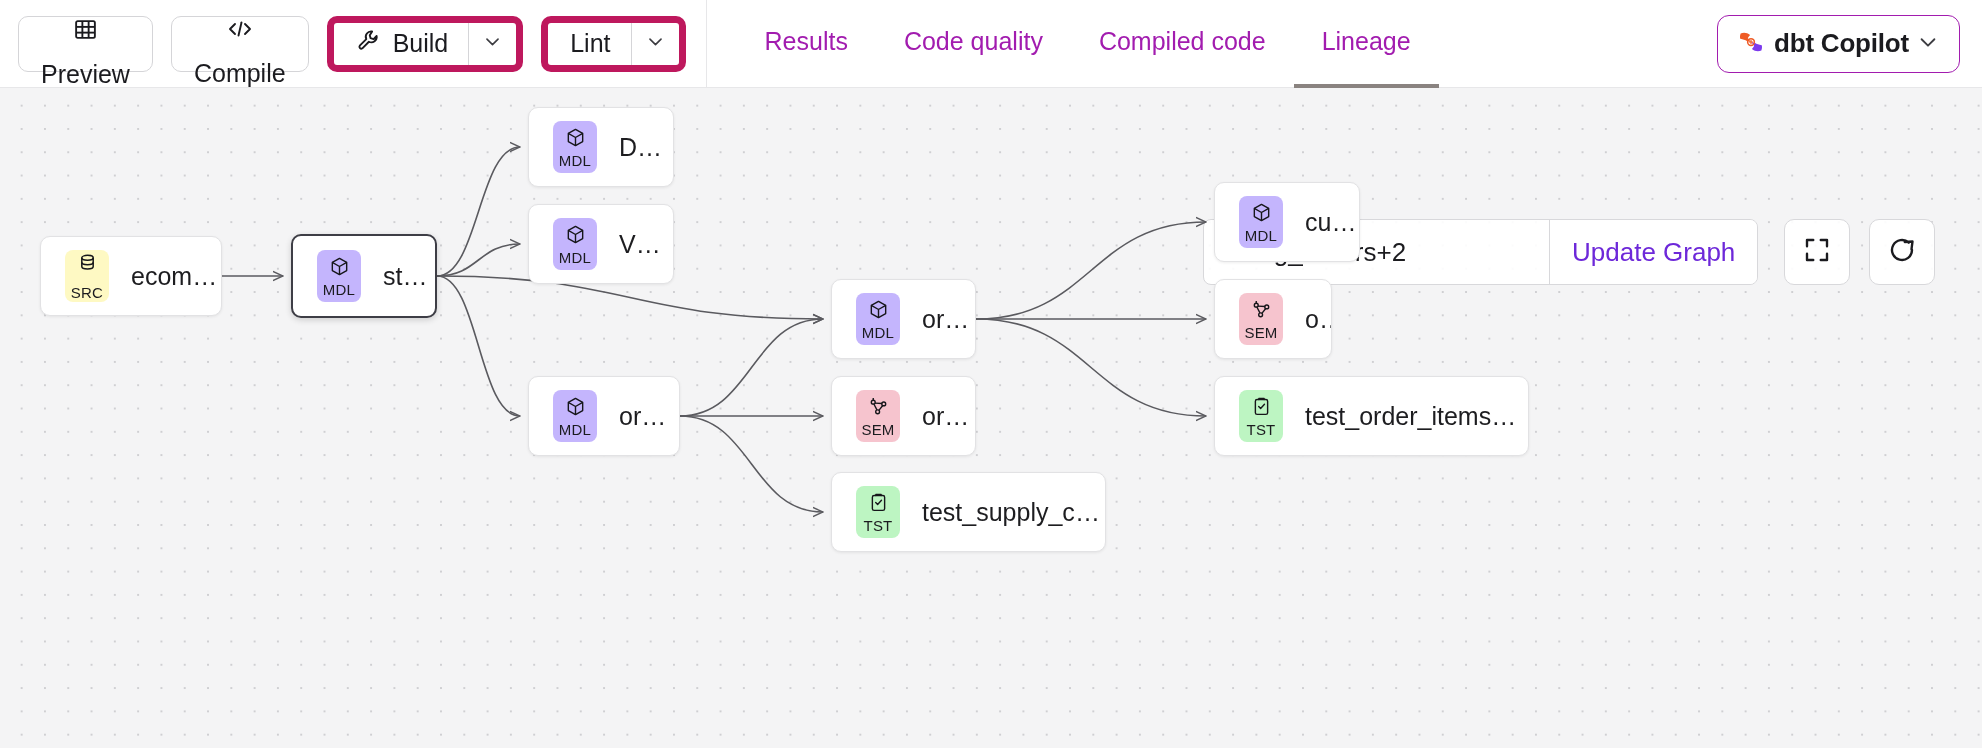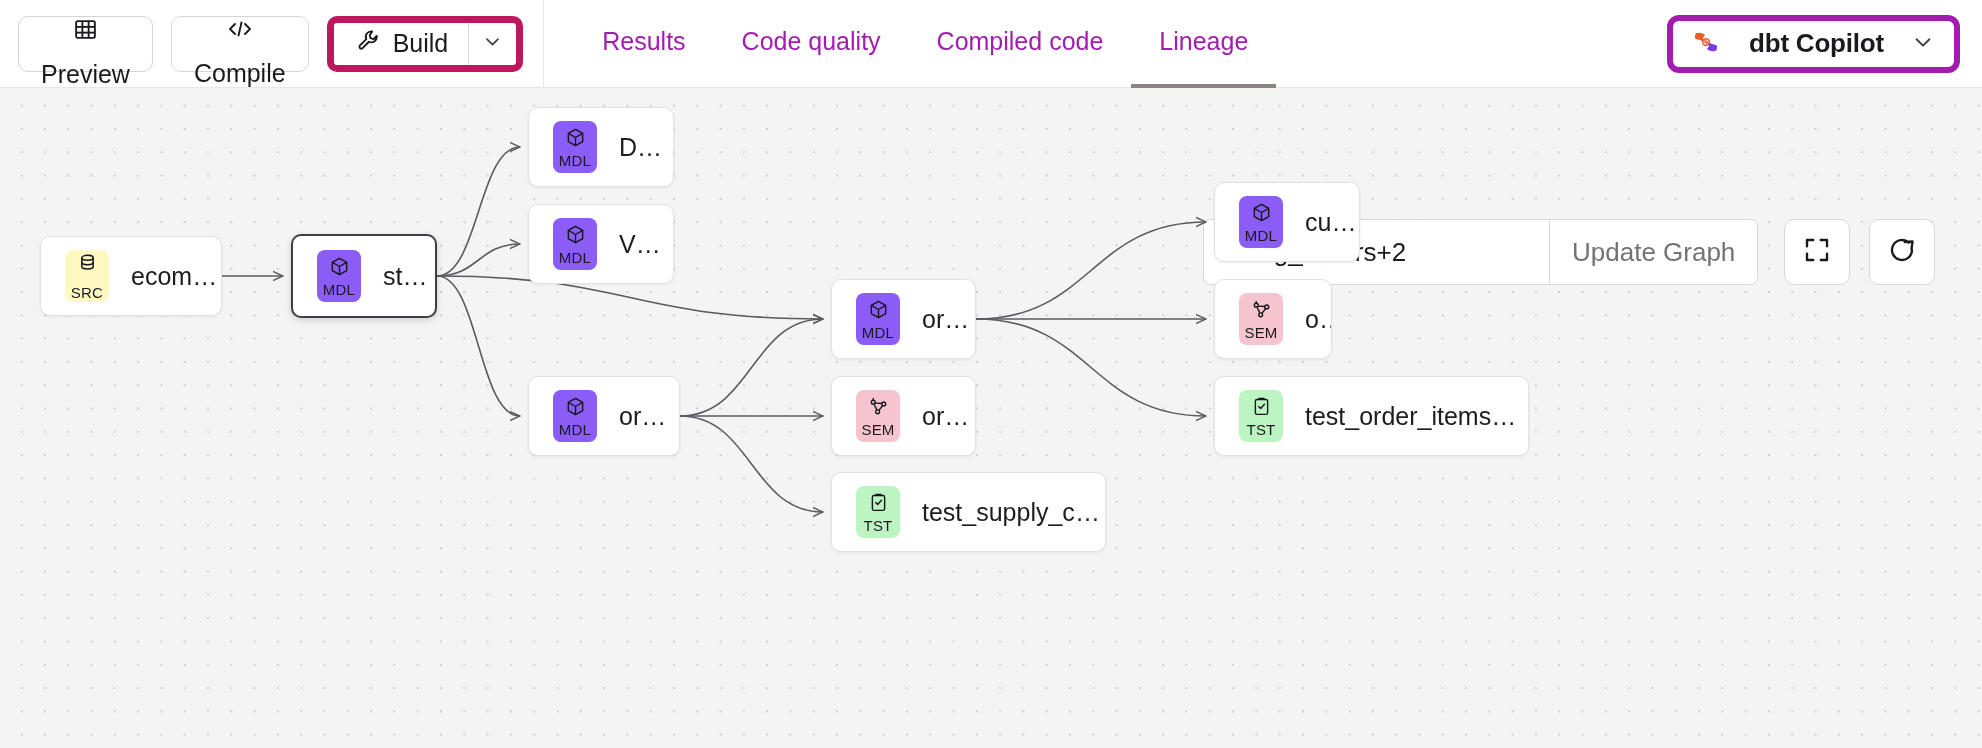--- a/index.html
+++ b/index.html
@@ -51,22 +51,22 @@
   .tab {
     display: flex; align-items: center; padding: 0 28px;
     font-size: 25px; color: #a21caf; cursor: pointer;
     border-bottom: 4px solid transparent; margin-bottom: -1px;
     height: 88px;
   }
   .tab.active { border-bottom-color: #8a8380; font-weight: 400; align-items: center; }
 
   .copilot-wrap { margin-left: auto; padding-right: 22px; }
   .copilot {
-    height: 58px; border: 6px solid #a21caf; border-radius: 12px;
-    background:#fff; display: flex; align-items: center; gap: 28px;
+    height: 58px; border: 1px solid #a21caf; border-radius: 12px;
+    background:#fff; display: flex; align-items: center; gap: 8px;
     padding: 0 20px 0 18px; cursor: pointer;
   }
   .copilot-label { font-size: 26px; font-weight: 700; color:#1b1b1f; letter-spacing:-0.2px;}
 
   
   .canvas {
     position: absolute; top: 88px; left: 0;
     width: 1982px; height: 660px;
     background-color: #f4f4f5;
     background-image: radial-gradient(circle, #cfcfd2 1.1px, transparent 1.2px);
@@ -84,21 +84,21 @@
     background: rgba(255,255,255,0.92);
     overflow: hidden;
   }
   .selector-input {
     width: 345px; border: none; outline: none; background: transparent;
     font-size: 26px; color: #1b1b1f; padding-left: 20px;
     font-family: "Liberation Sans", sans-serif;
   }
   .update-graph-btn {
     display:flex; align-items:center; padding: 0 22px;
-    border-left: 1px solid #d8d8db; font-size: 26px; color:#737373;
+    border-left: 1px solid #d8d8db; font-size: 26px; color:#6d28d9;
     cursor: pointer; background: rgba(255,255,255,0.9); white-space: nowrap;
   }
 
   .icon-btn {
     position: absolute; width: 66px; height: 66px;
     border: 1px solid #d8d8db; border-radius: 10px;
     background: rgba(255,255,255,0.92);
     display: flex; align-items:center; justify-content:center;
     cursor: pointer;
   }
@@ -121,21 +121,21 @@
     border: 2px solid #3e3e46;
     box-shadow: 0 2px 6px rgba(0,0,0,0.16);
   }
   .badge {
     width: 44px; min-width: 44px; height: 52px; border-radius: 8px;
     display: flex; flex-direction: column; align-items: center;
     justify-content: center; gap: 1px; flex-shrink: 0;
   }
   .badge-text { font-size: 15px; line-height: 15px; color:#1b1b1f; letter-spacing:0.2px; }
   .badge.src { background: #fef9c3; gap: 7px; }
-  .badge.mdl { background: #8b5cf6; }
+  .badge.mdl { background: #c4b5fd; }
   .badge.sem { background: #f6c4ce; }
   .badge.tst { background: #bdf5c2; }
   .node-label {
     font-size: 25px; color:#1d1d20; white-space: nowrap;
     overflow: hidden; text-overflow: ellipsis;
   }
 
   svg.edges { position:absolute; left:0; top:0; width:1982px; height:660px; z-index:1; pointer-events:none; }
   .edge-path { fill:none; stroke:#5a5a5f; stroke-width:1.6px; }
 </style>
@@ -181,20 +181,32 @@
       </div>
       <div class="caret-part">
         <span>
           <svg width="19" height="19" viewBox="0 0 24 24" fill="none" stroke="#3c3c41" stroke-width="2" stroke-linecap="round" stroke-linejoin="round">
             <polyline points="5,9 12,16 19,9"></polyline>
           </svg>
         </span>
       </div>
     </div>
 
+    <div class="split">
+      <div class="main-part">
+        <span>Lint</span>
+      </div>
+      <div class="caret-part">
+        <span>
+          <svg width="19" height="19" viewBox="0 0 24 24" fill="none" stroke="#3c3c41" stroke-width="2" stroke-linecap="round" stroke-linejoin="round">
+            <polyline points="5,9 12,16 19,9"></polyline>
+          </svg>
+        </span>
+      </div>
+    </div>
   </div>
 
   <div class="hdr-divider"></div>
 
   <div class="tabs">
     <div class="tab">
         <span>Results</span>
       </div>
     <div class="tab">
         <span>Code quality</span>

